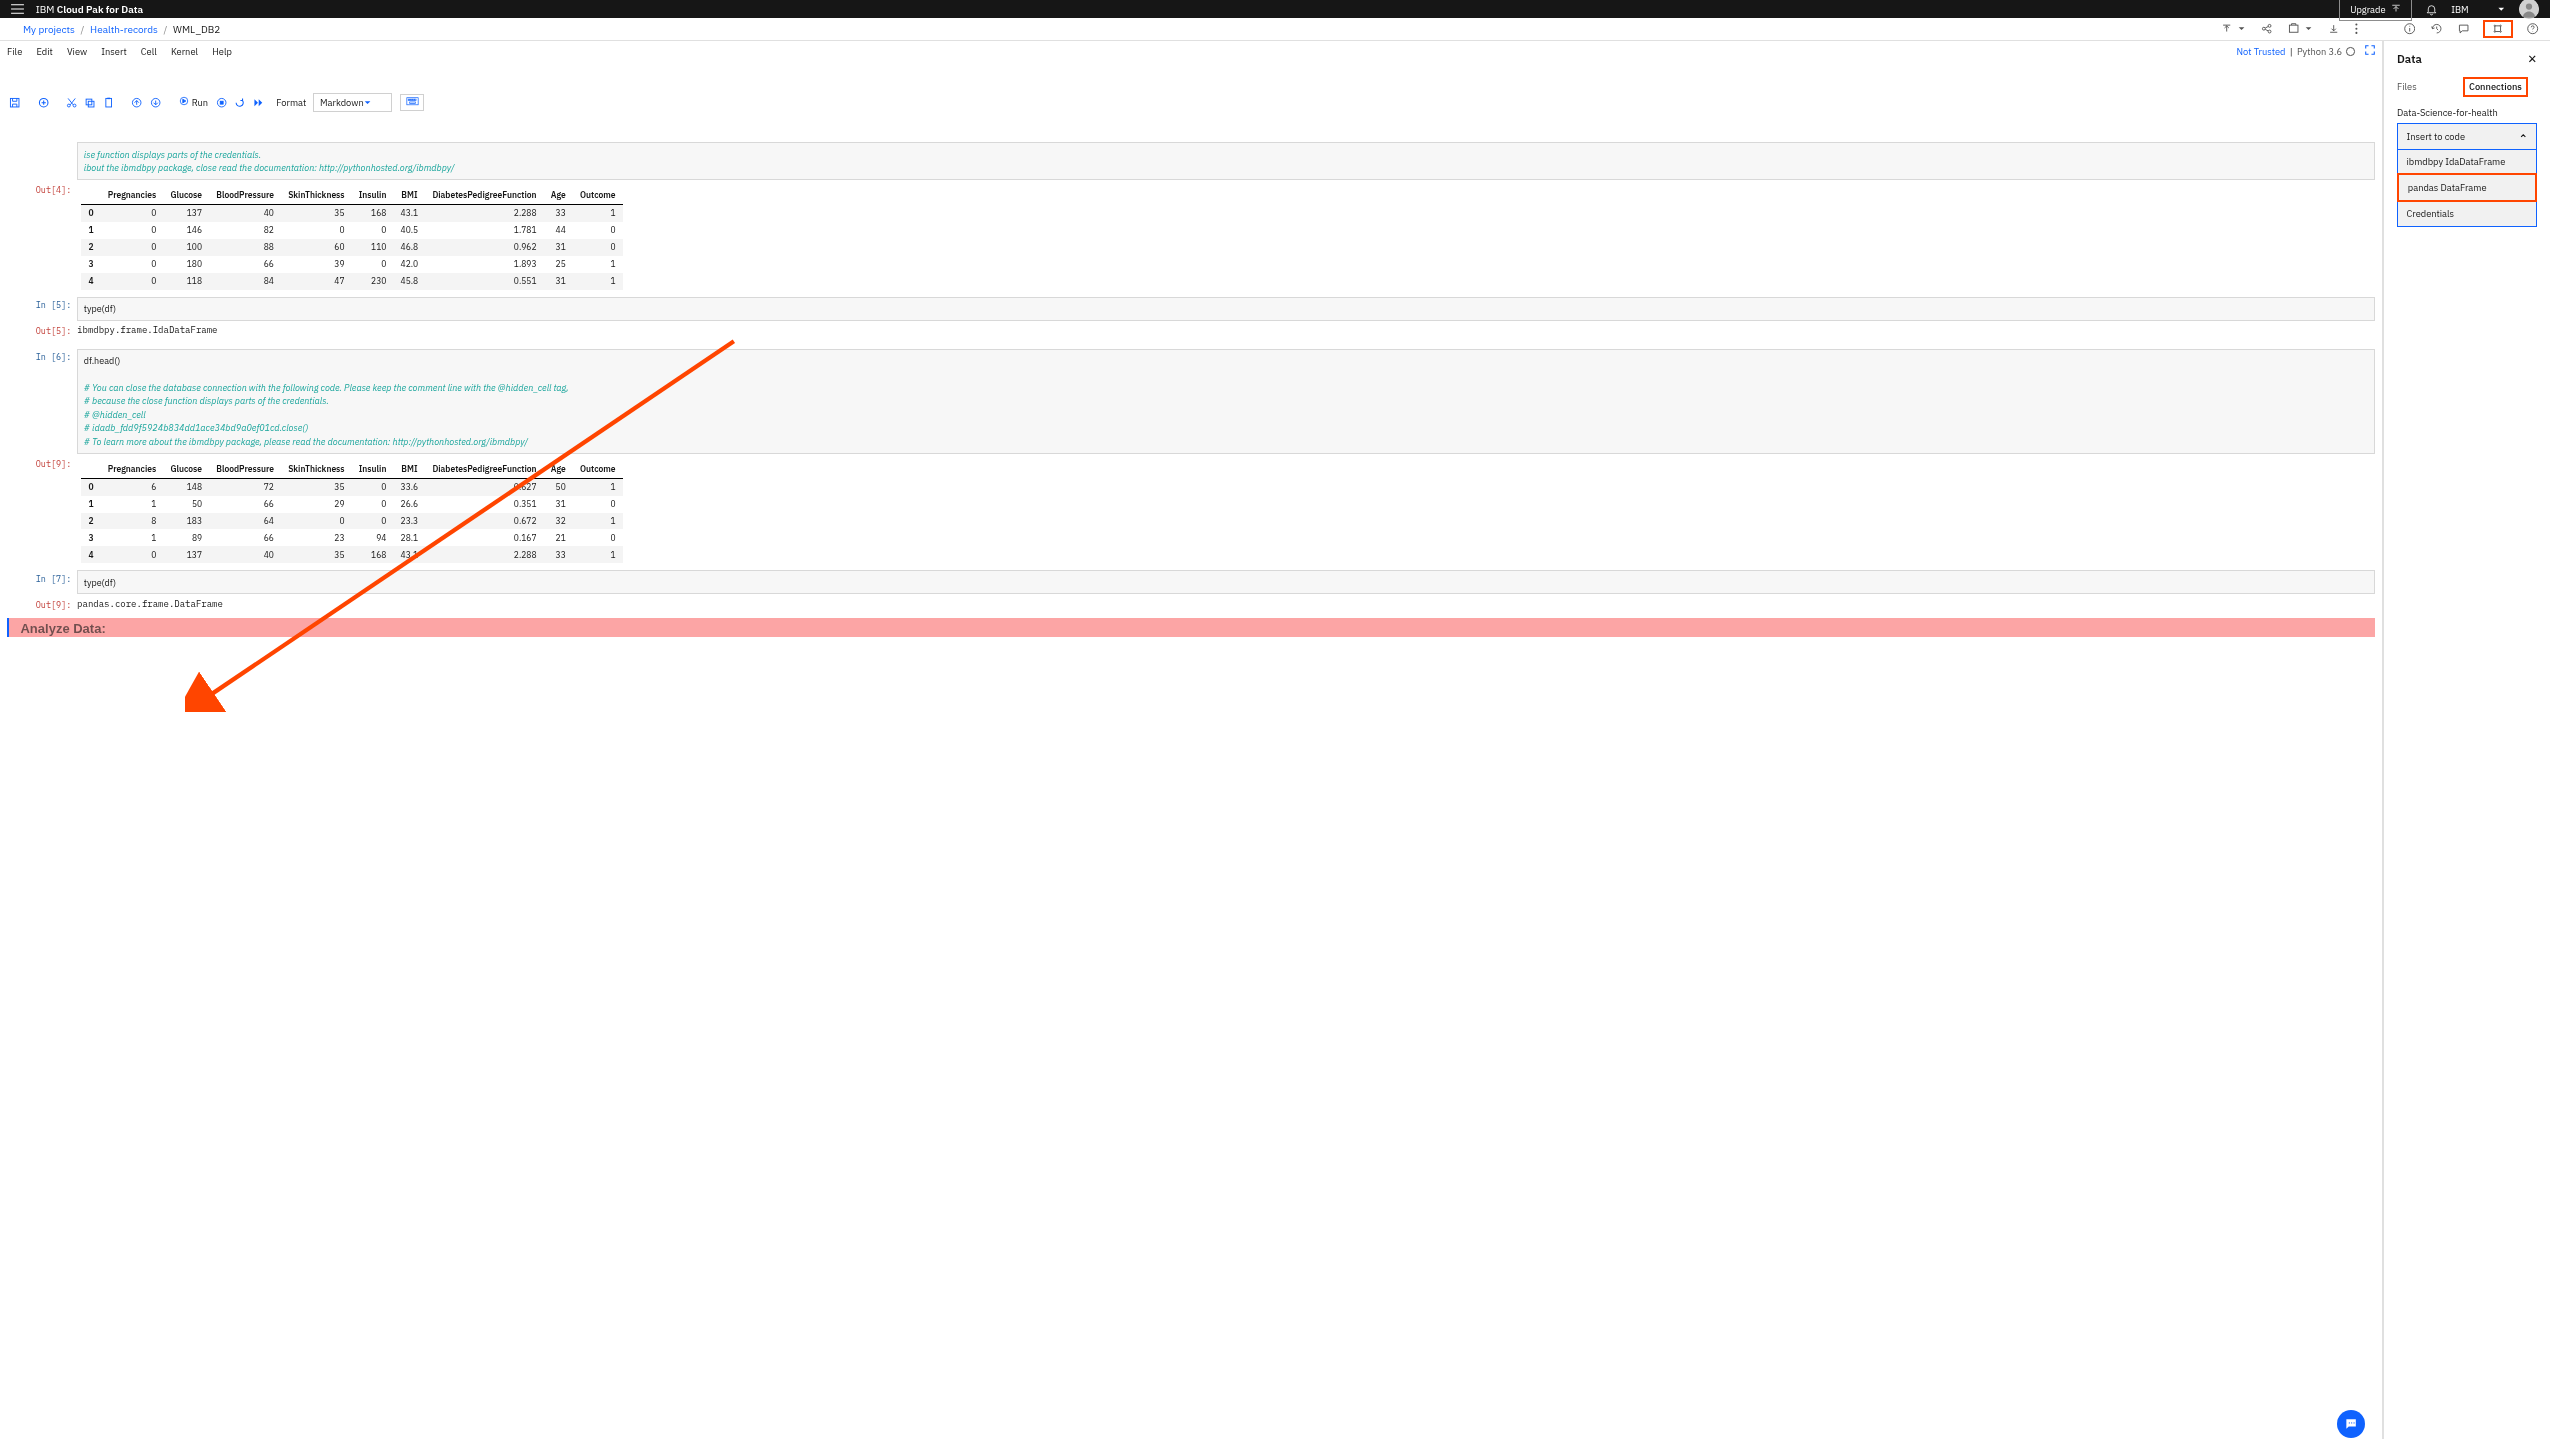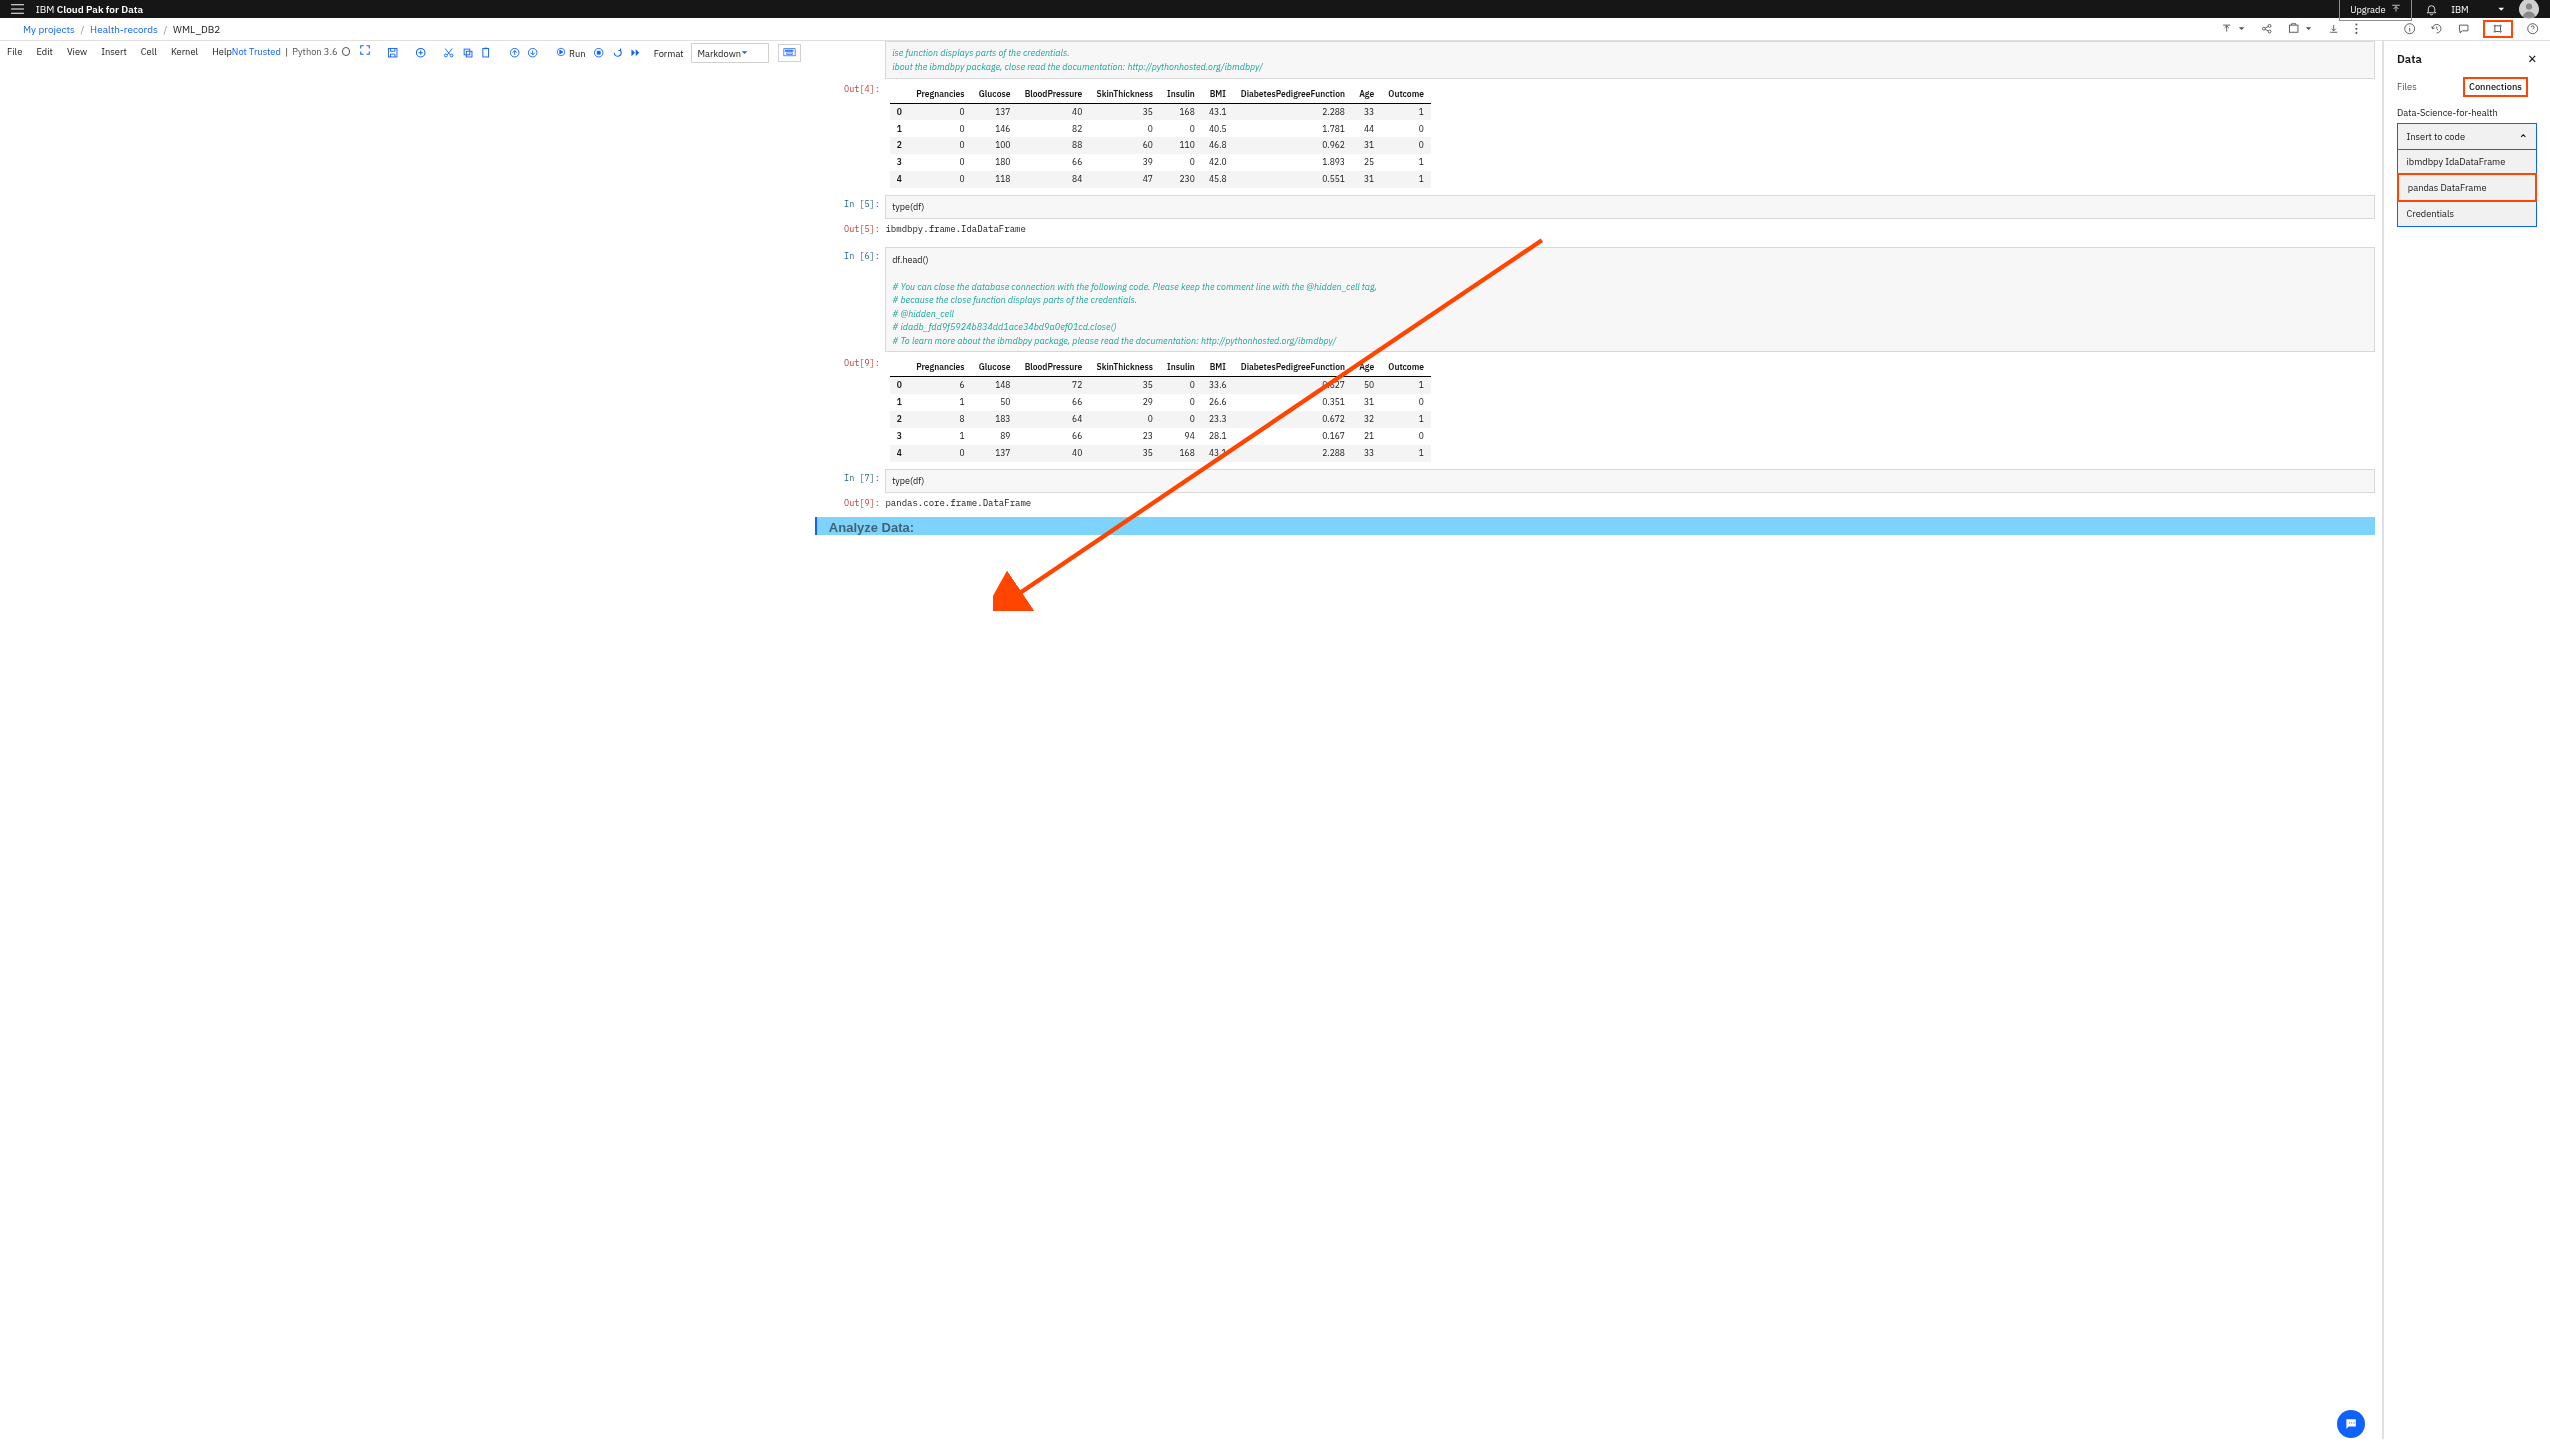--- a/index.html
+++ b/index.html
@@ -24,21 +24,21 @@
 .breadcrumb { display: flex; align-items: center; gap: 5.7px; font-size: 10px; }
 .breadcrumb a { color: #0f62fe; text-decoration: none; }
 .breadcrumb .sep { color: #8d8d8d; }
 .breadcrumb .current { color: #161616; }
 .breadcrumb-actions { display: flex; align-items: center; gap: 15.7px; color: #525252; }
 .breadcrumb-actions .icon-btn { cursor: pointer; display: flex; align-items: center; }
 .breadcrumb-actions .highlight-box { border: 2.8px solid #ff4500; padding: 1.4px 7.1px; margin: -2.8px -1.4px; }
 
 
 .main-row { display: flex; height: calc(100vh - 53px); }
-.notebook-area { flex: 1; display: flex; flex-direction: row; overflow: hidden; border-right: 0.7px solid #e0e0e0; }
+.notebook-area { flex: 1; display: flex; flex-direction: column; overflow: hidden; border-right: 0.7px solid #e0e0e0; gap: 28px; }
 .side-panel { width: 167px; border-left: 0.7px solid #e0e0e0; padding: 10px 13px; position: relative; }
 
 
 .nb-menu { height: 21.4px; display: flex; align-items: center; justify-content: space-between; padding: 0 7.1px; font-size: 9.3px; }
 .nb-menu-left { display: flex; gap: 14.2px; }
 .nb-menu-item { cursor: pointer; }
 .nb-menu-right { display: flex; align-items: center; gap: 4.3px; font-size: 9.3px; }
 .not-trusted { color: #0f62fe; cursor: pointer; }
 .kernel-name { color: #525252; }
 .kernel-circle { width: 8.5px; height: 8.5px; border: 0.7px solid #525252; border-radius: 50%; display: inline-block; }
@@ -92,21 +92,21 @@
 .insert-opt.hl { border: 2.8px solid #ff4500; margin: -0.7px; position: relative; z-index: 2; }
 
 
 .arrow-overlay { position: absolute; pointer-events: none; z-index: 50; }
 
 
 .chat-bubble { position: fixed; bottom: 13px; right: 185px; width: 28.5px; height: 28.5px; background: #0f62fe; border-radius: 50%; display: flex; align-items: center; justify-content: center; cursor: pointer; z-index: 100; }
 .chat-bubble svg { fill: #fff; }
 
 
-.md-cell-selected { border-left: 2.8px solid #0f62fe; background: #7dd3fc; min-height: 18.5px; margin-top: 5.7px; }
+.md-cell-selected { border-left: 2.8px solid #0f62fe; background: #fca5a5; min-height: 18.5px; margin-top: 5.7px; }
 .md-heading { font-family: -apple-system, sans-serif; font-size: 13px; font-weight: 700; padding: 2.8px 0 0 11.4px; }
 </style>
 </head>
 <body>
 
 <div class="top-header">
   <div class="top-header-left">
     <div class="hamburger">
       <svg viewBox="0 0 18 14" width="13" height="10">
           <path d="M0 1h18M0 7h18M0 13h18" stroke-width="1.5"></path>

